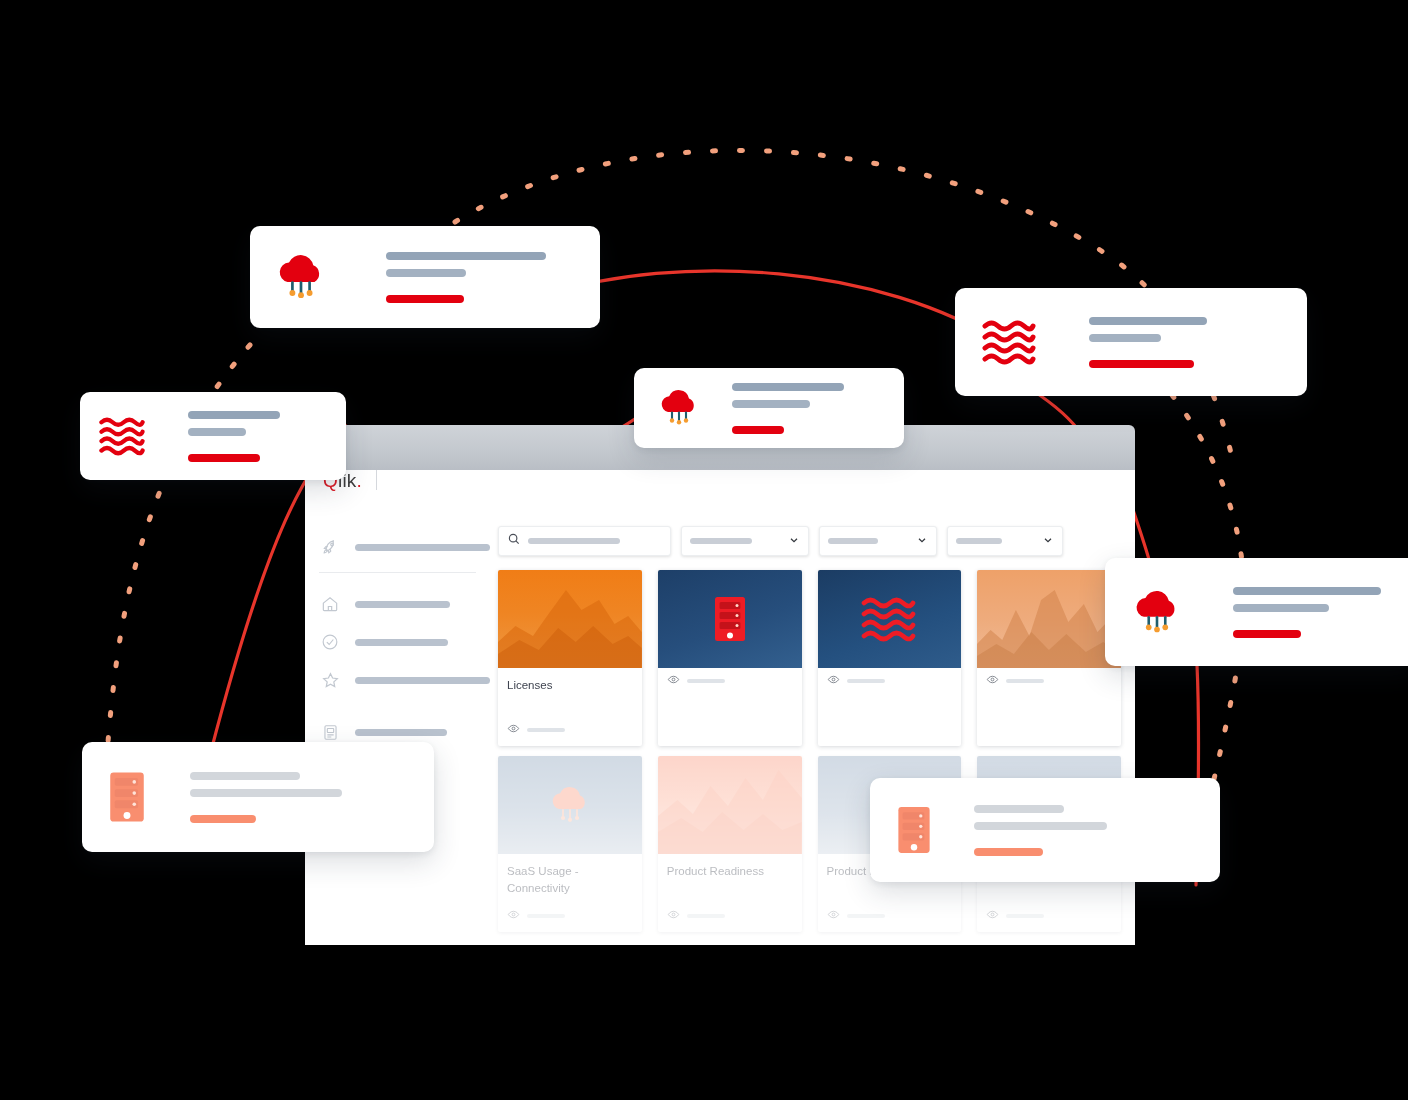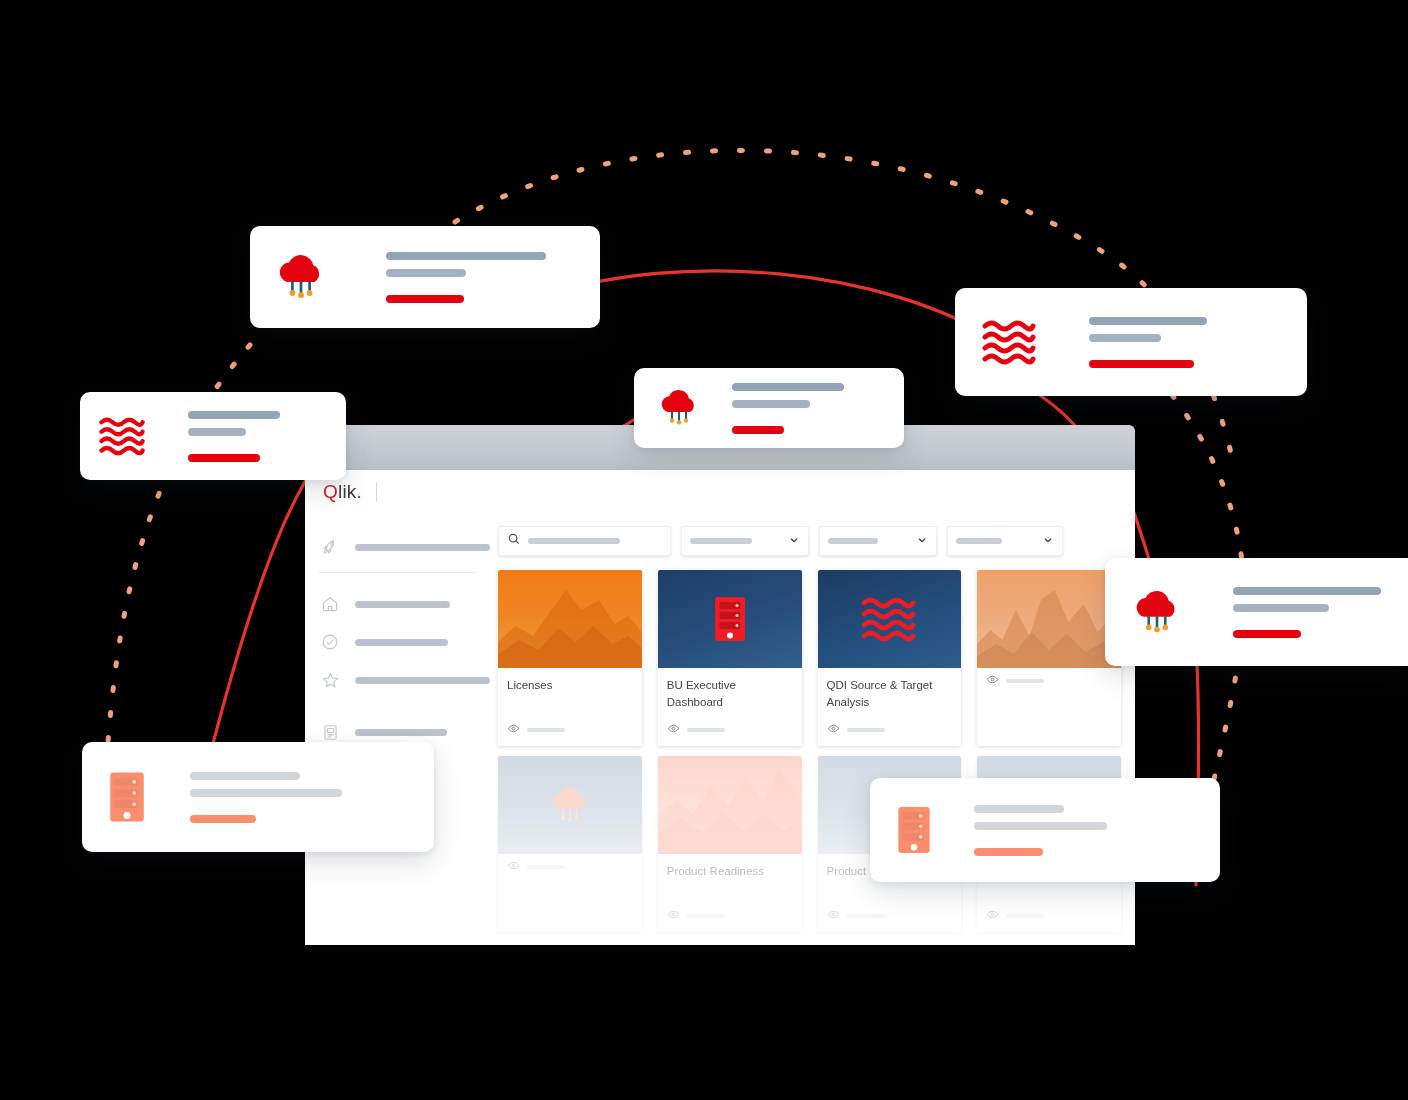--- a/index.html
+++ b/index.html
@@ -12,21 +12,21 @@
   .connectors{position:absolute;left:0;top:0;width:1408px;height:1100px;pointer-events:none;}
 
   
   .browser{position:absolute;left:305px;top:425px;width:830px;height:520px;
            border-radius:6px 6px 0 0;overflow:hidden;}
   .browser-chrome{height:45px;background:linear-gradient(180deg,#cfd3d8 0%,#c3c8ce 60%,#b9bec5 100%);
                   display:flex;align-items:center;padding-left:14px;gap:9px;}
   .dot{width:9px;height:9px;border-radius:50%;background:#dfe3e7;}
   .browser-body{background:#fff;height:475px;position:relative;}
 
-  .app-top{height:44px;display:flex;align-items:center;padding:0 0 0 18px;gap:14px;}
+  .app-top{height:44px;display:flex;padding:0 0 0 18px;gap:14px;}
   .qlik-logo{font-size:19px;letter-spacing:.2px;color:#3c3c3c;font-weight:400;}
   .qlik-logo .q{color:#dd1b25;font-weight:400;}
   .top-div{width:1px;height:20px;background:#d5d8dd;}
 
   .app-main{display:flex;height:431px;}
   .sidebar{width:185px;padding:18px 0 0 0;}
   .sb-item{display:flex;align-items:center;gap:14px;padding:0 0 0 14px;height:30px;margin-bottom:8px;}
   .sb-icon{width:22px;height:22px;flex:0 0 22px;display:flex;align-items:center;justify-content:center;color:#c2c8d0;}
   .sb-bar{height:7px;border-radius:4px;background:#b9c2ce;}
   .sb-sep{height:1px;background:#e9ebee;margin:10px 14px 16px 14px;}
@@ -242,42 +242,40 @@
                   <rect x="2" y="2" width="30" height="44" rx="2.5" fill="#ee1c25"></rect>
                   <rect x="6.5" y="7" width="21" height="7" rx="1.6" fill="#c5121a"></rect>
                   <circle cx="24" cy="10.5" r="1.5" fill="#ffd9c9"></circle>
                   <rect x="6.5" y="17" width="21" height="7" rx="1.6" fill="#c5121a"></rect>
                   <circle cx="24" cy="20.5" r="1.5" fill="#ffd9c9"></circle>
                   <rect x="6.5" y="27" width="21" height="7" rx="1.6" fill="#c5121a"></rect>
                   <circle cx="24" cy="30.5" r="1.5" fill="#ffd9c9"></circle>
                   <circle cx="17" cy="40.5" r="3" fill="#ffffff"></circle>
                 </svg>
               </div>
-              <div class="card-label">BU Executive Dashboard</div>
               <div class="card-foot">
                 <span class="eye">
                   <svg width="13" height="13" viewBox="0 0 24 24" fill="none" stroke="currentColor" stroke-width="1.5">
                     <path d="M2.5 12S6 6 12 6s9.5 6 9.5 6-3.5 6-9.5 6-9.5-6-9.5-6z"></path>
                       <circle cx="12" cy="12" r="2.6"></circle>
                   </svg>
                 </span>
                 <span class="foot-bar"></span>
               </div>
             </div>
 
             <div class="card">
               <div class="card-thumb th-navy2">
                 <svg width="56" height="46" viewBox="0 0 56 46" fill="none" stroke="#ee1c25" stroke-width="4.6" stroke-linecap="round">
                   <path d="M3 7 q6.5 -6 13 0 t13 0 t13 0 t10 0"></path>
                   <path d="M3 18 q6.5 -6 13 0 t13 0 t13 0 t10 0"></path>
                   <path d="M3 29 q6.5 -6 13 0 t13 0 t13 0 t10 0"></path>
                   <path d="M3 40 q6.5 -6 13 0 t13 0 t13 0 t10 0"></path>
                 </svg>
               </div>
-              <div class="card-label">QDI Source &amp; Target Analysis</div>
               <div class="card-foot">
                 <span class="eye">
                   <svg width="13" height="13" viewBox="0 0 24 24" fill="none" stroke="currentColor" stroke-width="1.5">
                     <path d="M2.5 12S6 6 12 6s9.5 6 9.5 6-3.5 6-9.5 6-9.5-6-9.5-6z"></path>
                       <circle cx="12" cy="12" r="2.6"></circle>
                   </svg>
                 </span>
                 <span class="foot-bar"></span>
               </div>
             </div>
@@ -310,20 +308,21 @@
                   <g stroke="#f0b39c" stroke-width="2" stroke-linecap="round">
                     <path d="M16 27 v6"></path>
                       <path d="M23 27 v7.5"></path>
                       <path d="M30 27 v6"></path>
                   </g>
                   <circle cx="16" cy="35" r="2.1" fill="#fbb99f"></circle>
                   <circle cx="23" cy="36.8" r="2.1" fill="#fbb99f"></circle>
                   <circle cx="30" cy="35" r="2.1" fill="#fbb99f"></circle>
                 </svg>
               </div>
+              <div class="card-label">SaaS Usage - Connectivity</div>
               <div class="card-foot">
                 <span class="eye">
                   <svg width="13" height="13" viewBox="0 0 24 24" fill="none" stroke="currentColor" stroke-width="1.5">
                     <path d="M2.5 12S6 6 12 6s9.5 6 9.5 6-3.5 6-9.5 6-9.5-6-9.5-6z"></path>
                       <circle cx="12" cy="12" r="2.6"></circle>
                   </svg>
                 </span>
                 <span class="foot-bar"></span>
               </div>
             </div>

